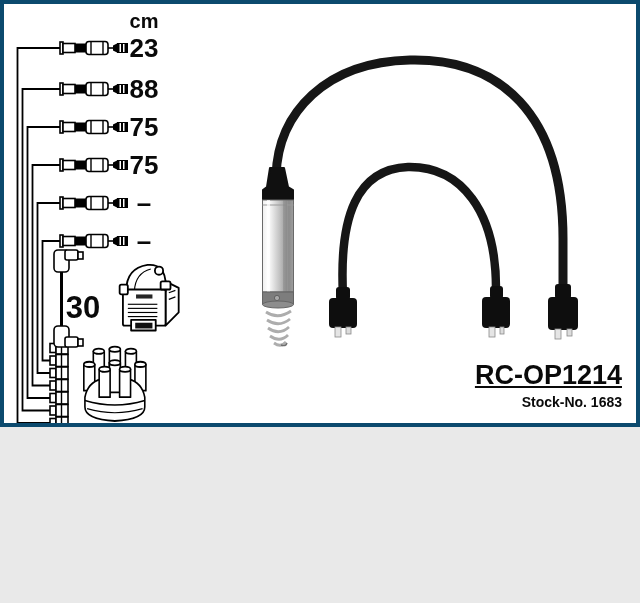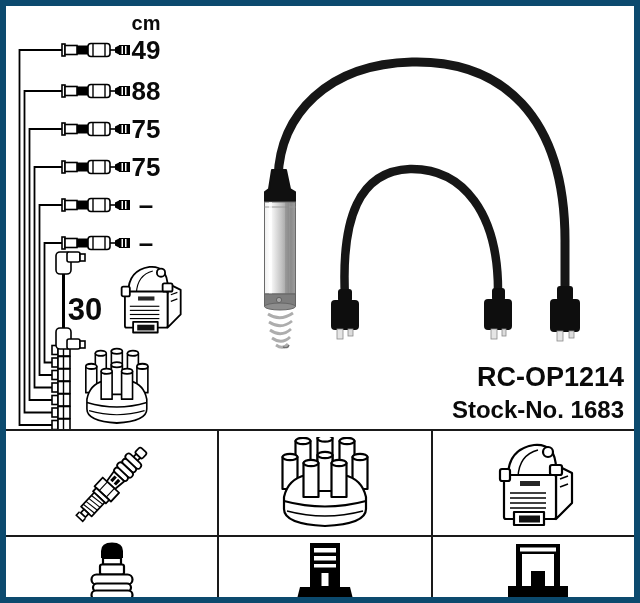--- a/index.html
+++ b/index.html
@@ -1,24 +1,24 @@
 <!DOCTYPE html>
 <html><head>
 <meta charset="utf-8">
 <style>
   html,body{margin:0;padding:0;background:#e9e9e9;font-family:"Liberation Sans",sans-serif;}
-  .frame{position:relative;width:640px;height:603px;box-sizing:border-box;border:6px solid #0c4a6e;background:#fff;overflow:hidden;}
+  .frame{position:relative;width:640px;height:427px;box-sizing:border-box;border:4px solid #0c4a6e;background:#fff;overflow:hidden;}
   .top-section{position:relative;width:636px;height:423px;background:#fff;}
   .diagram-svg{position:absolute;left:0;top:0;}
   .unit-label{position:absolute;left:116px;top:6px;width:48px;text-align:center;font-size:20px;font-weight:bold;color:#0a0a0a;}
   .len-label{position:absolute;left:116px;width:48px;height:32px;text-align:center;font-size:26px;font-weight:bold;color:#0a0a0a;line-height:32px;}
   .coil-len-label{position:absolute;left:60px;top:286px;width:38px;text-align:center;font-size:31px;font-weight:bold;color:#0a0a0a;}
   .product-block{position:absolute;right:18px;top:357px;text-align:right;color:#0a0a0a;}
-  .product-code{font-size:27px;font-weight:bold;letter-spacing:0px;line-height:28px;}
-  .stock-line{font-size:24px;font-weight:bold;margin-top:5px;text-align:right;}
+  .product-code{font-size:27px;font-weight:bold;letter-spacing:0px;line-height:28px;text-decoration:underline;}
+  .stock-line{font-size:14px;font-weight:bold;margin-top:5px;text-align:right;}
   .grid-section{width:636px;height:174px;display:grid;grid-template-columns:211px 214px 211px;grid-template-rows:104px 70px;border-top:2px solid #1a1a1a;background:#fff;}
   .cell{display:flex;align-items:center;justify-content:center;box-sizing:border-box;}
   .cell.c2,.cell.c3{border-left:2px solid #1a1a1a;}
   .cell.r2{border-top:2px solid #1a1a1a;}
   
   .wf{fill:#fff;stroke:#000;stroke-width:1.6;}
   .wf2{fill:#fff;stroke:#000;stroke-width:2.2;stroke-linejoin:round;}
   .ln{stroke:#000;stroke-width:1.6;fill:none;}
   .ln1{stroke:#000;stroke-width:1.4;fill:none;}
   .ln2{stroke:#000;stroke-width:2;fill:none;}
@@ -186,21 +186,21 @@
         <g>
           <rect x="486" y="282" width="13" height="13" rx="3" fill="#0e0e0e"></rect>
           <rect x="478" y="293" width="28" height="31" rx="4" fill="#0e0e0e"></rect>
           <rect x="485" y="323" width="6" height="10" fill="#e5e5e5" stroke="#8a8a8a" stroke-width="0.8"></rect>
           <rect x="496" y="323" width="4" height="7" fill="#dcdcdc" stroke="#8a8a8a" stroke-width="0.8"></rect>
         </g>
       </g>
     </svg>
 
     <div class="unit-label">cm</div>
-    <div class="len-label" style="top:28px">49</div>
+    <div class="len-label" style="top:28px">23</div>
     <div class="len-label" style="top:69px">88</div>
     <div class="len-label" style="top:107px">75</div>
     <div class="len-label" style="top:145px">75</div>
     <div class="len-label" style="top:183px">–</div>
     <div class="len-label" style="top:221px">–</div>
     <div class="coil-len-label">30</div>
 
     <div class="product-block">
       <div class="product-code">RC-OP1214</div>
       <div class="stock-line">Stock-No. 1683</div>

